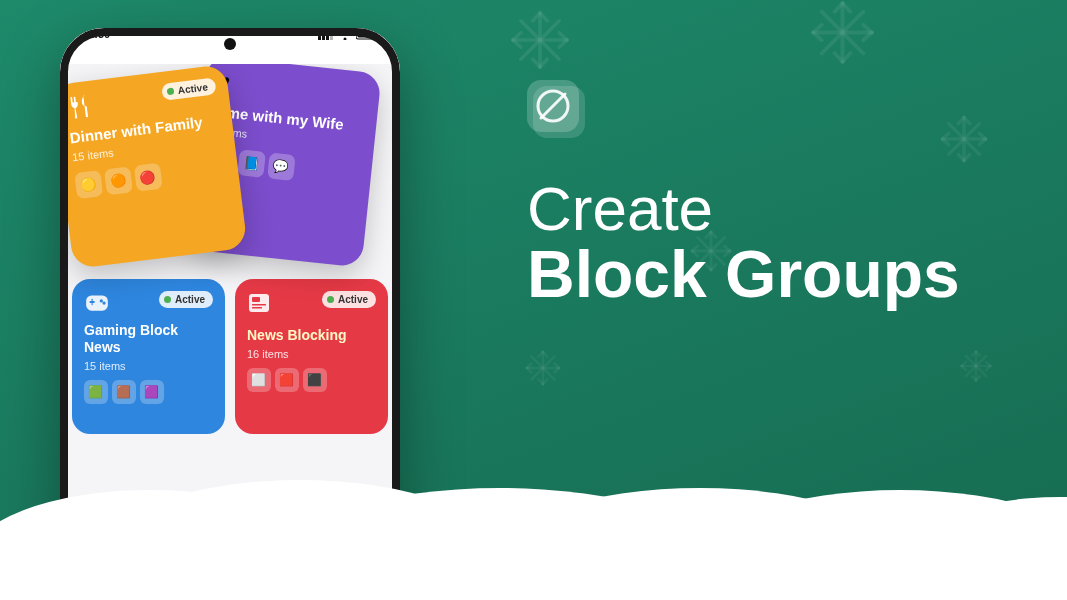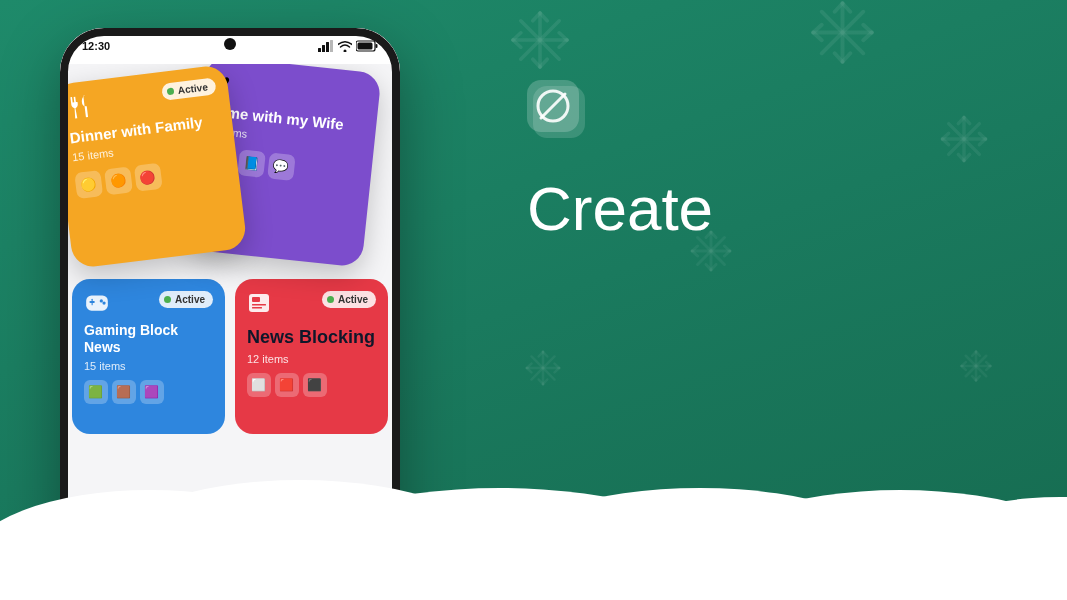--- a/index.html
+++ b/index.html
@@ -30,21 +30,21 @@
       border-radius: 44px;
       box-shadow: 0 20px 60px rgba(0,0,0,0.35), inset 0 0 0 8px #222;
       overflow: hidden;
       z-index: 10;
     }
 
     .phone-notch-bar {
       background: #fff;
       height: 36px;
       display: flex;
-      align-items: center;
+      align-items: flex-start;
       justify-content: space-between;
       padding: 0 22px;
       font-size: 11px;
       font-weight: 700;
       color: #111;
       position: relative;
       z-index: 2;
     }
 
     .phone-camera {
@@ -378,22 +378,22 @@
             <rect x="2" y="3" width="20" height="18" rx="3" fill="white" opacity="0.9"></rect>
             <rect x="5" y="6" width="8" height="5" rx="1" fill="#e63946"></rect>
             <rect x="5" y="13" width="14" height="1.5" rx="0.5" fill="#e63946"></rect>
             <rect x="5" y="16" width="10" height="1.5" rx="0.5" fill="#e63946"></rect>
           </svg>
           <div class="card-badge">
             <div class="badge-dot"></div>
             <span>Active</span>
           </div>
         </div>
-        <div style="font-size:18px;font-weight:800;color:#0f172a;line-height:1.2;margin-bottom:4px;margin-top:12px;">News Blocking</div>
-        <div style="font-size:11px;color:rgba(255,255,255,0.85);margin-bottom:8px;">12 items</div>
+        <div style="font-size:14px;font-weight:800;color:#fef9c3;line-height:1.2;margin-bottom:4px;margin-top:12px;">News Blocking</div>
+        <div style="font-size:11px;color:rgba(255,255,255,0.85);margin-bottom:8px;">16 items</div>
         <div style="display:flex;gap:4px;">
           <div style="width:24px;height:24px;border-radius:6px;background:rgba(255,255,255,0.25);font-size:12px;display:flex;align-items:center;justify-content:center;">⬜</div>
           <div style="width:24px;height:24px;border-radius:6px;background:rgba(255,255,255,0.25);font-size:12px;display:flex;align-items:center;justify-content:center;">🟥</div>
           <div style="width:24px;height:24px;border-radius:6px;background:rgba(255,255,255,0.25);font-size:12px;display:flex;align-items:center;justify-content:center;">⬛</div>
         </div>
       </div>
 
     </div>
   </div>
 </div>
@@ -407,20 +407,21 @@
         <svg width="34" height="34" viewBox="0 0 34 34">
           <circle cx="17" cy="17" r="15" fill="none" stroke="rgba(255,255,255,0.9)" stroke-width="3"></circle>
           <line x1="5" y1="29" x2="29" y2="5" stroke="rgba(255,255,255,0.9)" stroke-width="3" stroke-linecap="round"></line>
         </svg>
       </div>
     </div>
   </div>
 
   <div>
     <div style="font-size:62px;font-weight:400;color:white;line-height:1.05;">Create</div>
+    <div style="font-size:66px;font-weight:900;color:white;line-height:1.0;">Block Groups</div>
   </div>
 </div>
 
 <div class="bottom-cloud-wrapper">
   <svg viewBox="0 0 1067 120" xmlns="http://www.w3.org/2000/svg" preserveAspectRatio="none">
     <ellipse cx="150" cy="80" rx="180" ry="70" fill="white"></ellipse>
     <ellipse cx="120" cy="95" rx="160" ry="60" fill="white"></ellipse>
     <ellipse cx="300" cy="75" rx="200" ry="75" fill="white"></ellipse>
     <ellipse cx="280" cy="90" rx="180" ry="65" fill="white"></ellipse>
     <ellipse cx="500" cy="80" rx="220" ry="72" fill="white"></ellipse>

